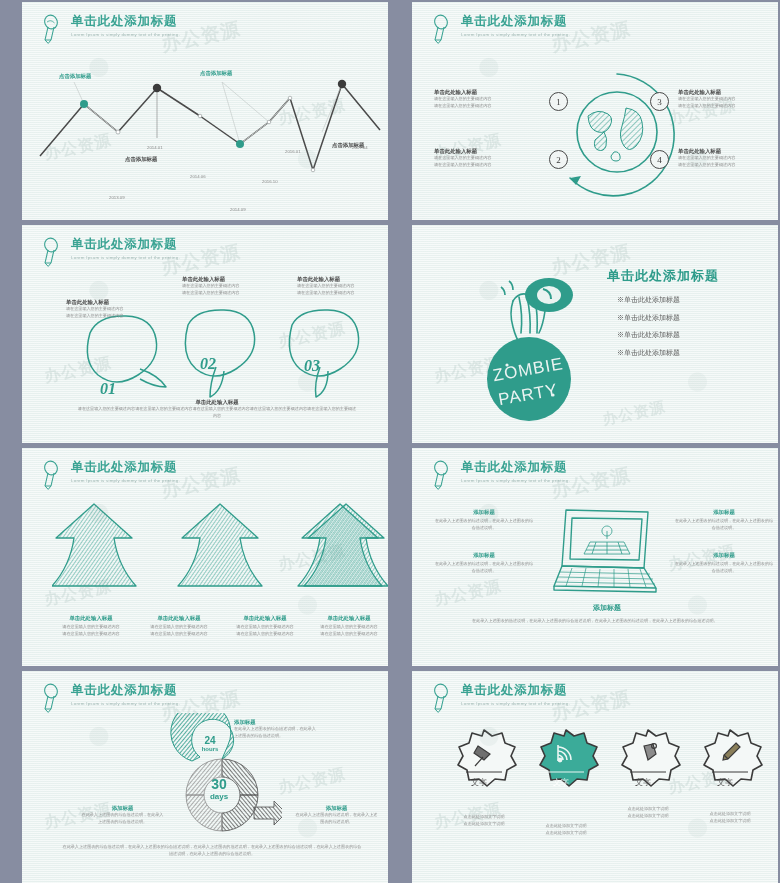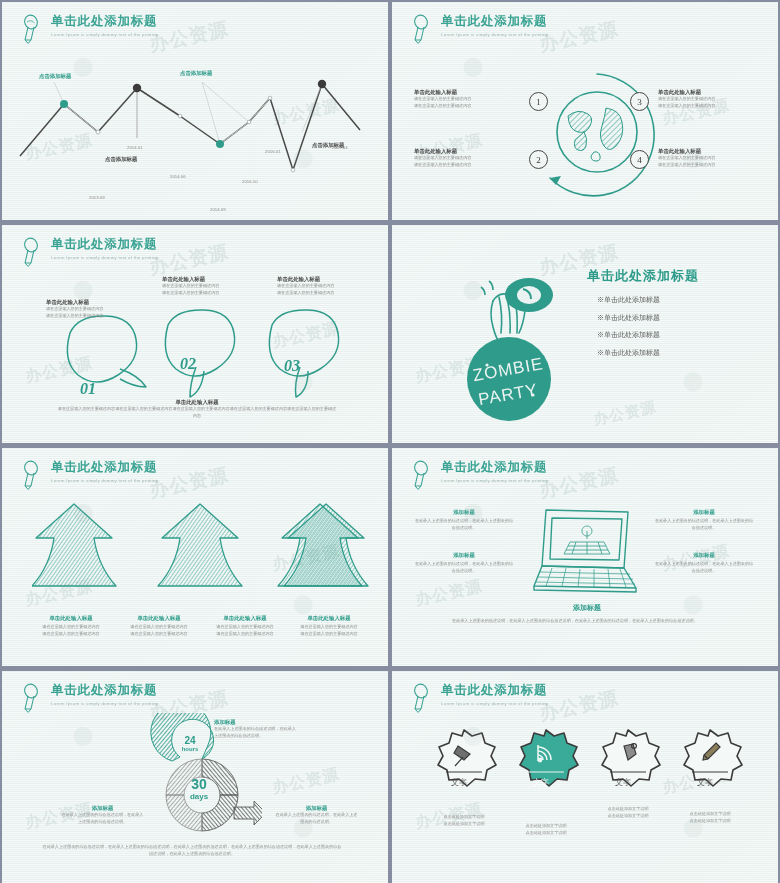--- a/index.html
+++ b/index.html
@@ -17,20 +17,21 @@
     gap:5px 4px;
     padding:2px 2px;
     align-content:start;
   }
   .slide {
     position:relative;
     overflow:hidden;
     background:
       repeating-linear-gradient(0deg, rgba(255,255,255,0.55) 0px, rgba(255,255,255,0.55) 1px, rgba(228,238,236,0.5) 1px, rgba(228,238,236,0.5) 2px),
       linear-gradient(145deg,#eef5f3 0%,#e9f2f0 40%,#edf4f2 100%);
+    margin-left: 20px;
   }
   .slide::after{
     content:"";
     position:absolute; inset:0;
     background-image:
       radial-gradient(circle at 21% 30%, rgba(140,170,165,0.10) 0 9px, transparent 10px),
       radial-gradient(circle at 78% 72%, rgba(140,170,165,0.09) 0 9px, transparent 10px);
     pointer-events:none;
   }
   

